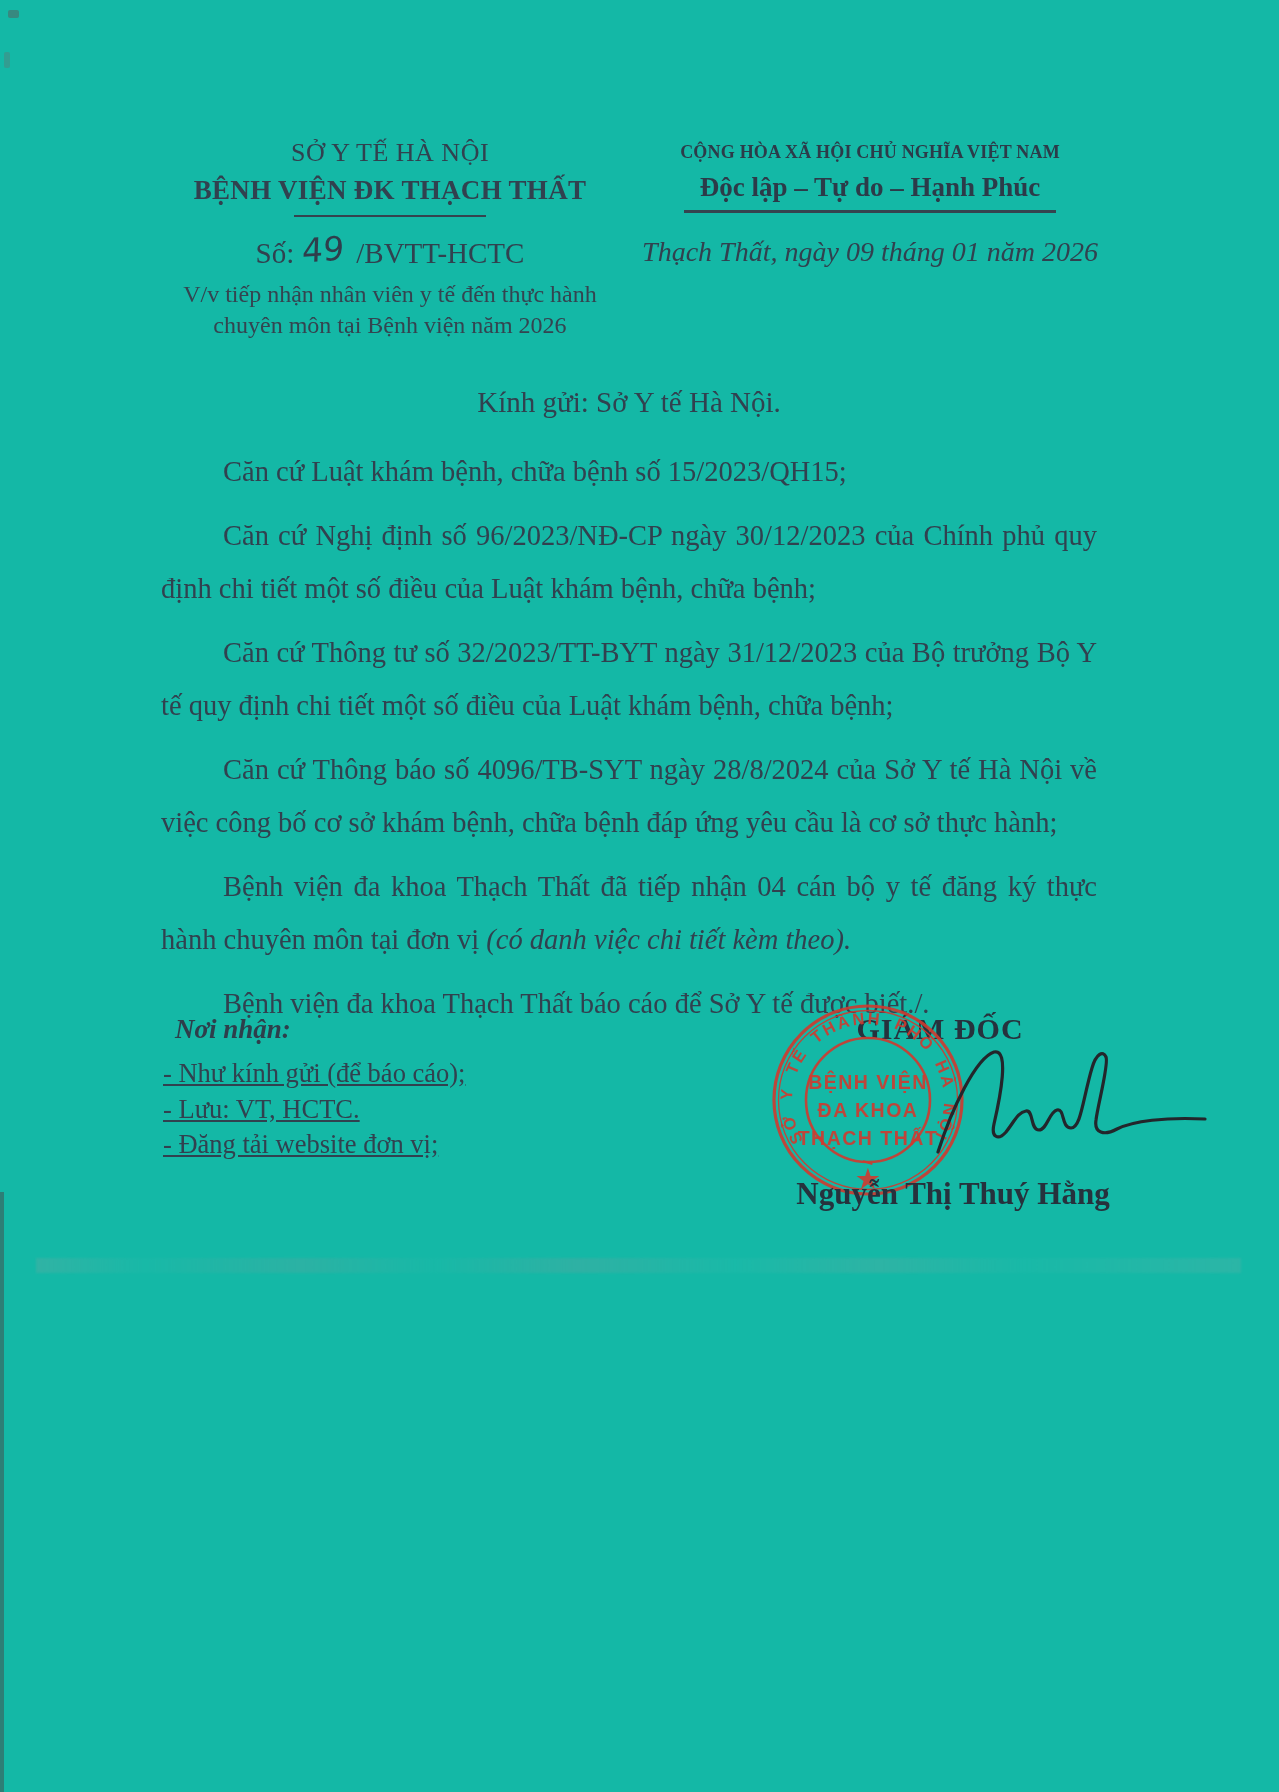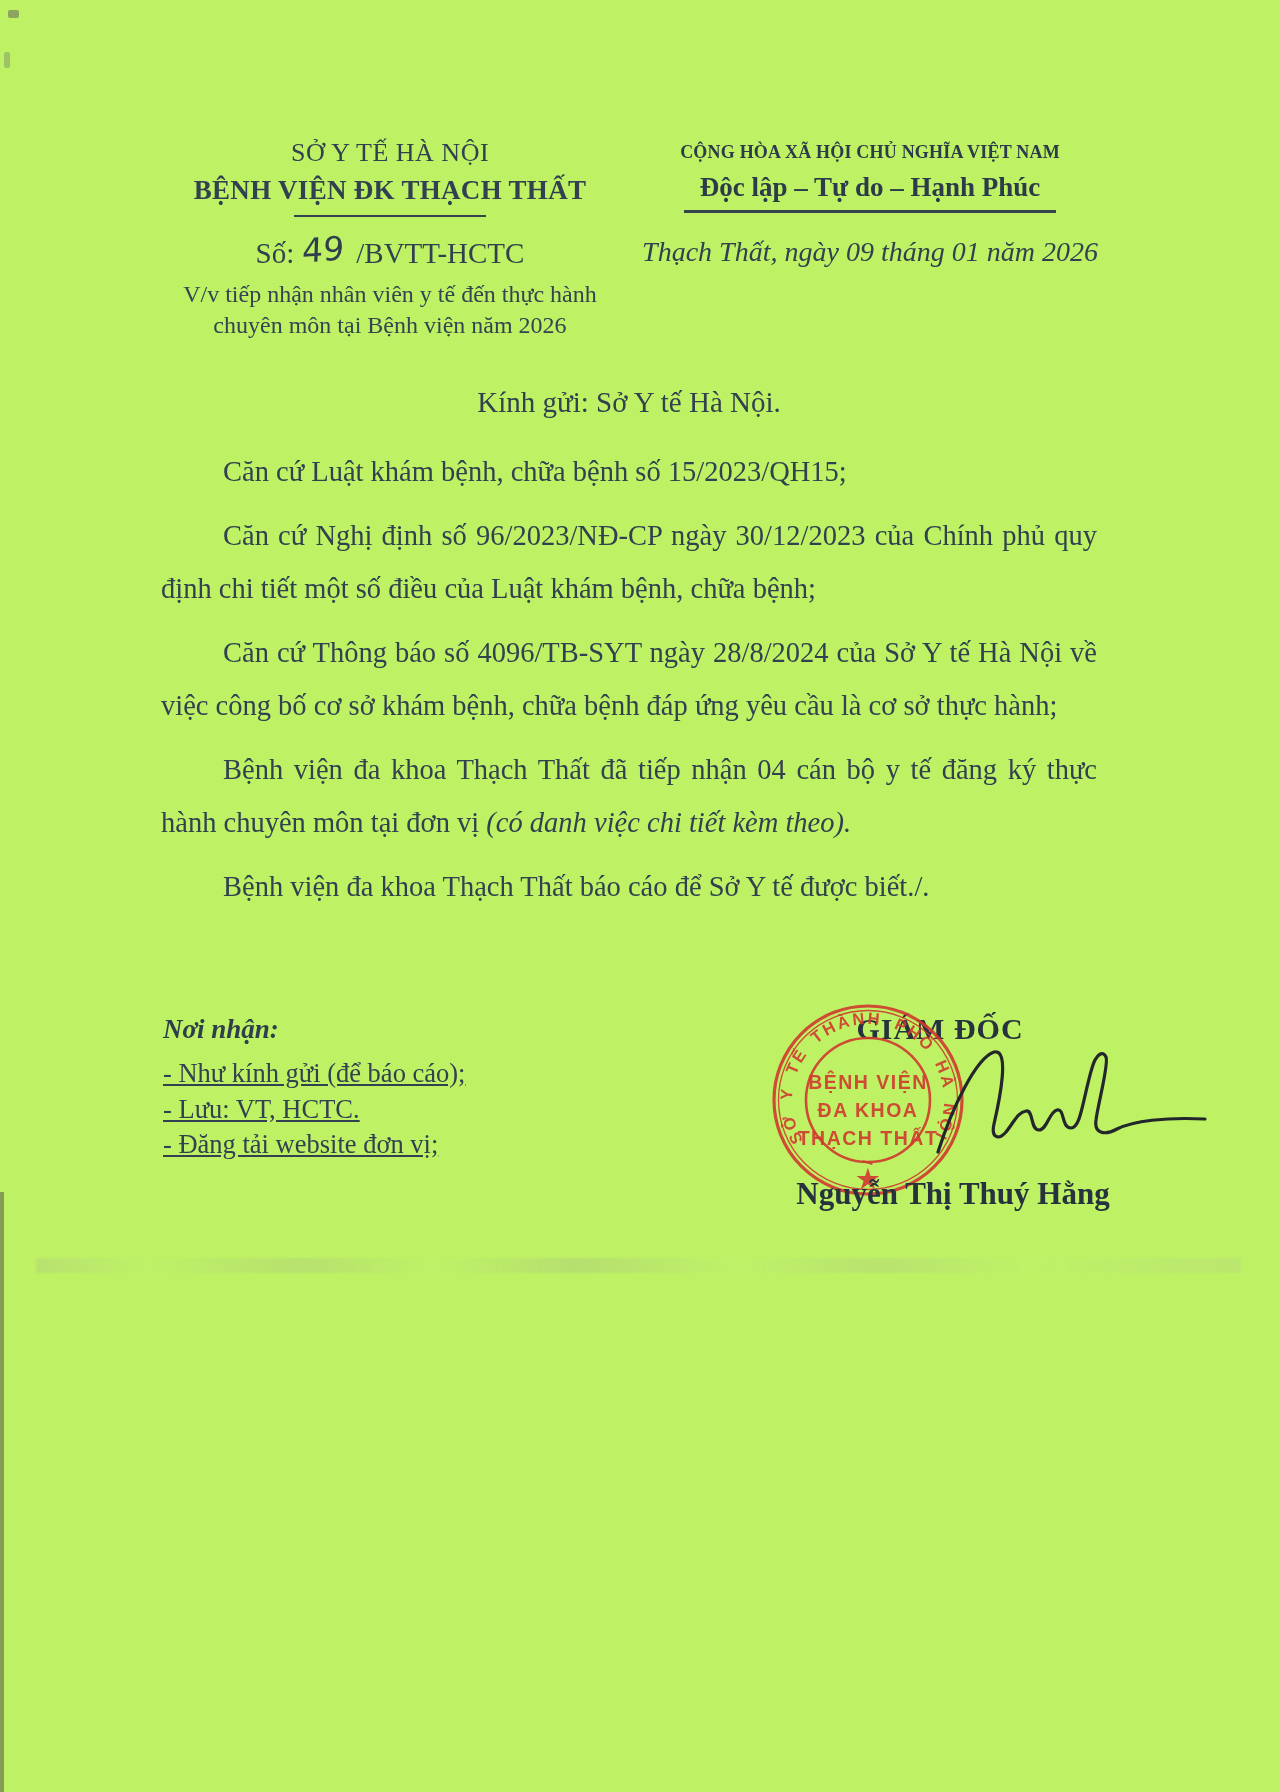--- a/index.html
+++ b/index.html
@@ -1,20 +1,20 @@
 <!DOCTYPE html>
 <html><head>
 <meta charset="utf-8">
 <style>
   html,body{margin:0;padding:0;background:#e8e8e8;}
   .page{
     position:relative;
     width:1279px;height:1792px;
     margin:0 auto;
-    background:#bef264;
+    background:#14b8a6;
     overflow:hidden;
     font-family:"Liberation Serif","DejaVu Serif",serif;
     color:#31414f;
   }
   .abs{position:absolute;}
   
   .hdr-left{left:150px;top:138px;width:480px;text-align:center;}
   .org-parent{font-size:26px;letter-spacing:.5px;}
   .org-name{font-size:27px;font-weight:bold;margin-top:7px;letter-spacing:.3px;}
   .org-rule{width:192px;height:2px;background:#35444f;margin:9px auto 0;}
@@ -32,21 +32,21 @@
   .motto{font-size:27px;font-weight:bold;margin-top:9px;color:#2c3b49;}
   .motto-rule{width:372px;height:2.5px;background:#35444f;margin:7px auto 0;}
   .place-date{font-size:28px;font-style:italic;margin-top:23px;}
   
   .salutation{left:150px;top:386px;width:958px;text-align:center;font-size:29px;}
   .body-text{left:150px;top:434px;width:958px;font-size:28.5px;line-height:53px;text-align:justify;}
   .body-text p{margin:11px;text-indent:62px;}
   .body-text em{font-style:italic;}
   
   .recipients{left:163px;top:1014px;width:420px;}
-  .recipients-label{font-size:27px;font-weight:bold;font-style:italic;margin-bottom:11px;color:#2e3e4b;}
+  .recipients-label{font-size:27px;font-weight:bold;font-style:italic;margin-bottom:11px;color:#2e3e4b;margin-left:12px;}
   .recipients-item{font-size:26.5px;line-height:35.5px;text-decoration:underline;}
   .sig-title{left:820px;top:1012px;width:240px;text-align:center;font-size:30px;font-weight:bold;letter-spacing:1px;color:#26323d;}
   .signer-name{left:788px;top:1176px;width:330px;text-align:center;font-size:31px;font-weight:bold;color:#26323d;}
   .stamp-svg{left:730px;top:985px;}
   
   .scan-band{
     left:36px;top:1258px;width:1205px;height:15px;opacity:.45;
     background:linear-gradient(90deg,
       rgba(160,160,160,.45) 0%,rgba(220,220,220,.05) 9%,
       rgba(150,150,155,.4) 22%,rgba(230,230,230,.04) 33%,
@@ -83,20 +83,21 @@
     <div class="motto">Độc lập – Tự do – Hạnh Phúc</div>
     <div class="motto-rule"></div>
     <div class="place-date">Thạch Thất, ngày 09 tháng 01 năm 2026</div>
   </div>
 
   <div class="abs salutation">Kính gửi: Sở Y tế Hà Nội.</div>
 
   <div class="abs body-text">
     <p>Căn cứ Luật khám bệnh, chữa bệnh số 15/2023/QH15;</p>
     <p>Căn cứ Nghị định số 96/2023/NĐ-CP ngày 30/12/2023 của Chính phủ quy định chi tiết một số điều của Luật khám bệnh, chữa bệnh;</p>
+    <p>Căn cứ Thông tư số 32/2023/TT-BYT ngày 31/12/2023 của Bộ trưởng Bộ Y tế quy định chi tiết một số điều của Luật khám bệnh, chữa bệnh;</p>
     <p>Căn cứ Thông báo số 4096/TB-SYT ngày 28/8/2024 của Sở Y tế Hà Nội về việc công bố cơ sở khám bệnh, chữa bệnh đáp ứng yêu cầu là cơ sở thực hành;</p>
     <p><span>Bệnh viện đa khoa Thạch Thất đã tiếp nhận 04 cán bộ y tế đăng ký thực hành chuyên môn tại đơn vị </span><em>(có danh việc chi tiết kèm theo).</em></p>
     <p>Bệnh viện đa khoa Thạch Thất báo cáo để Sở Y tế được biết./.</p>
   </div>
 
   <div class="abs recipients">
     <div class="recipients-label">Nơi nhận:</div>
     <div class="recipients-item">- Như kính gửi (để báo cáo);</div>
     <div class="recipients-item">- Lưu: VT, HCTC.</div>
     <div class="recipients-item">- Đăng tải website đơn vị;</div>

